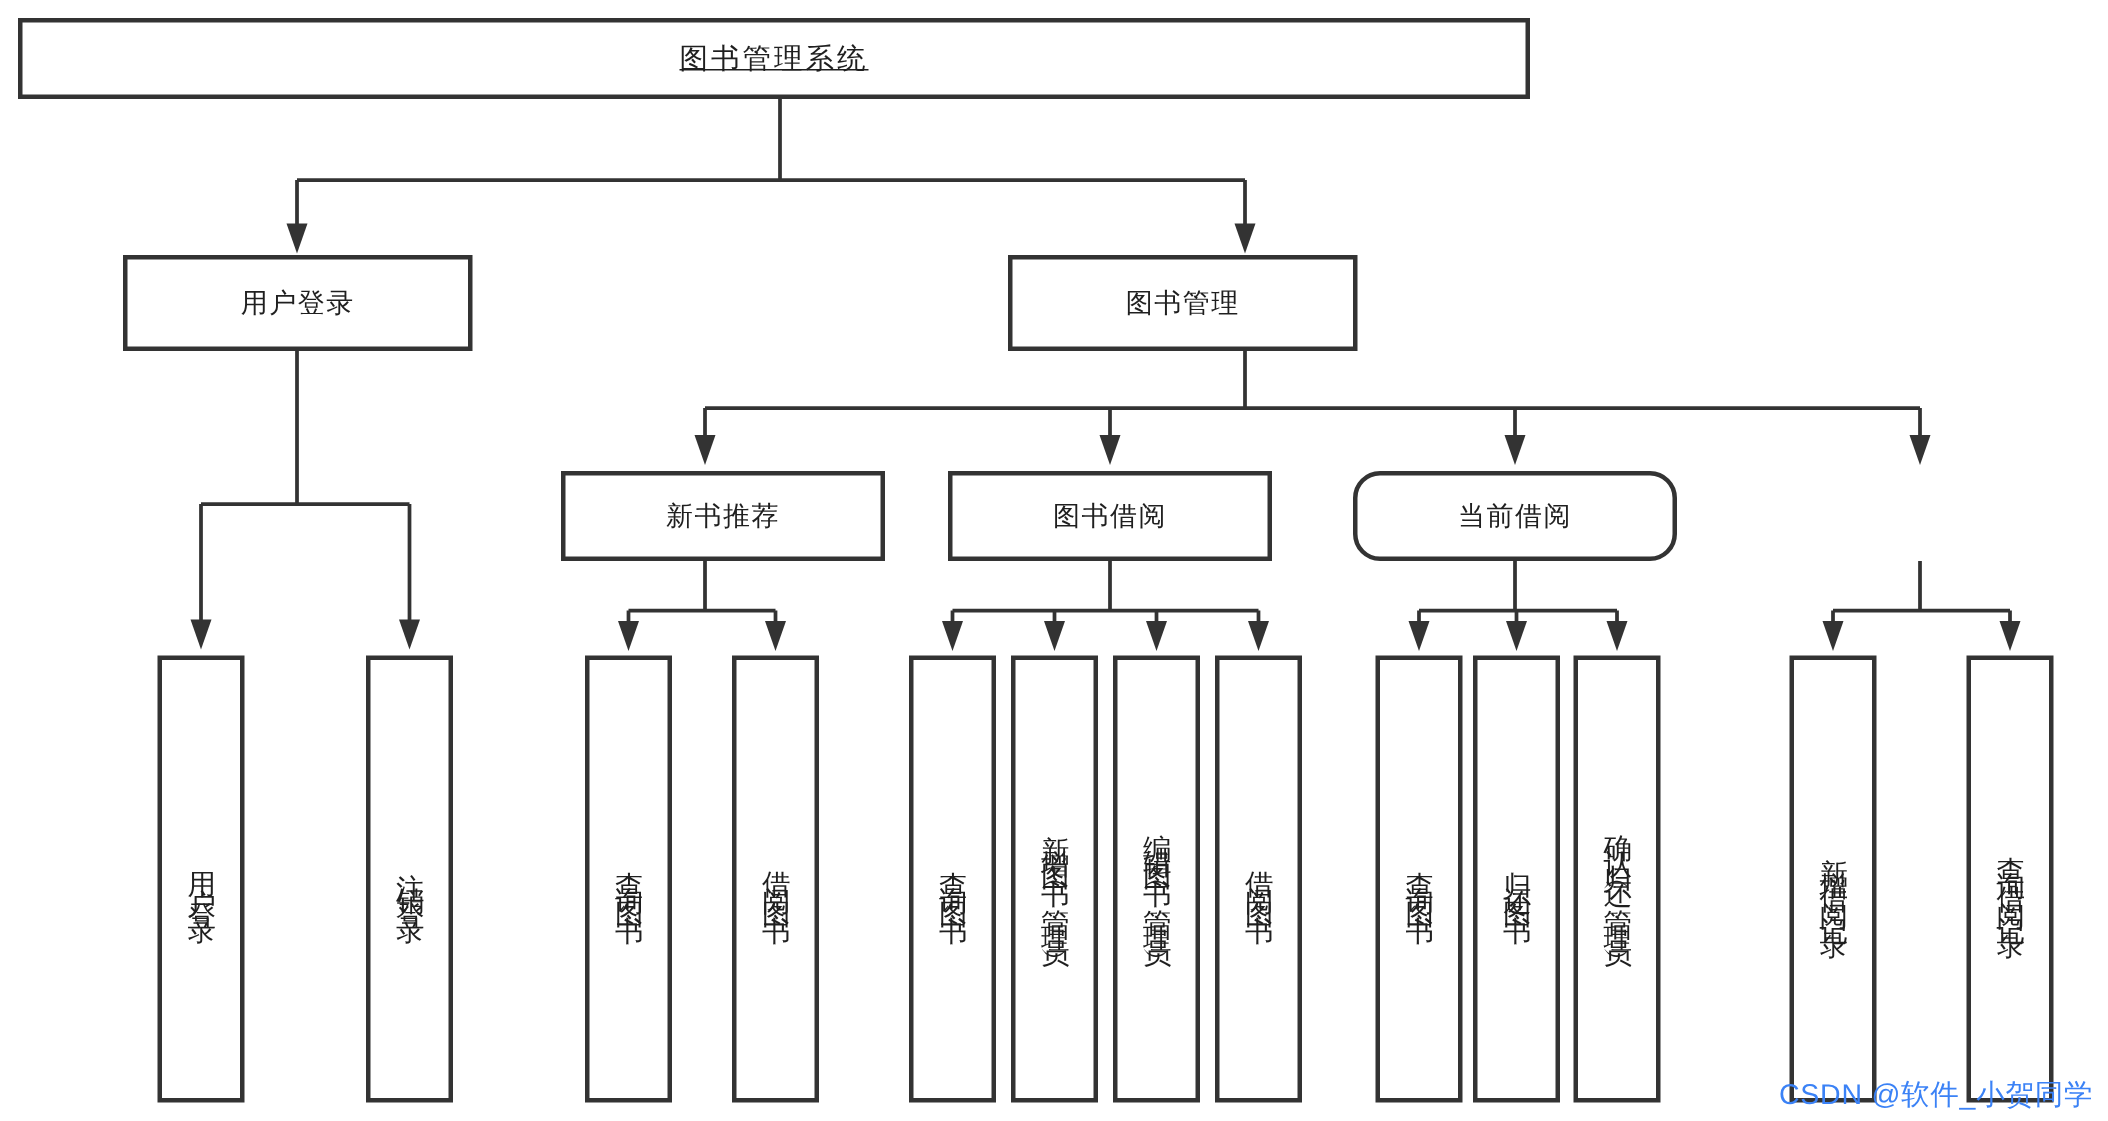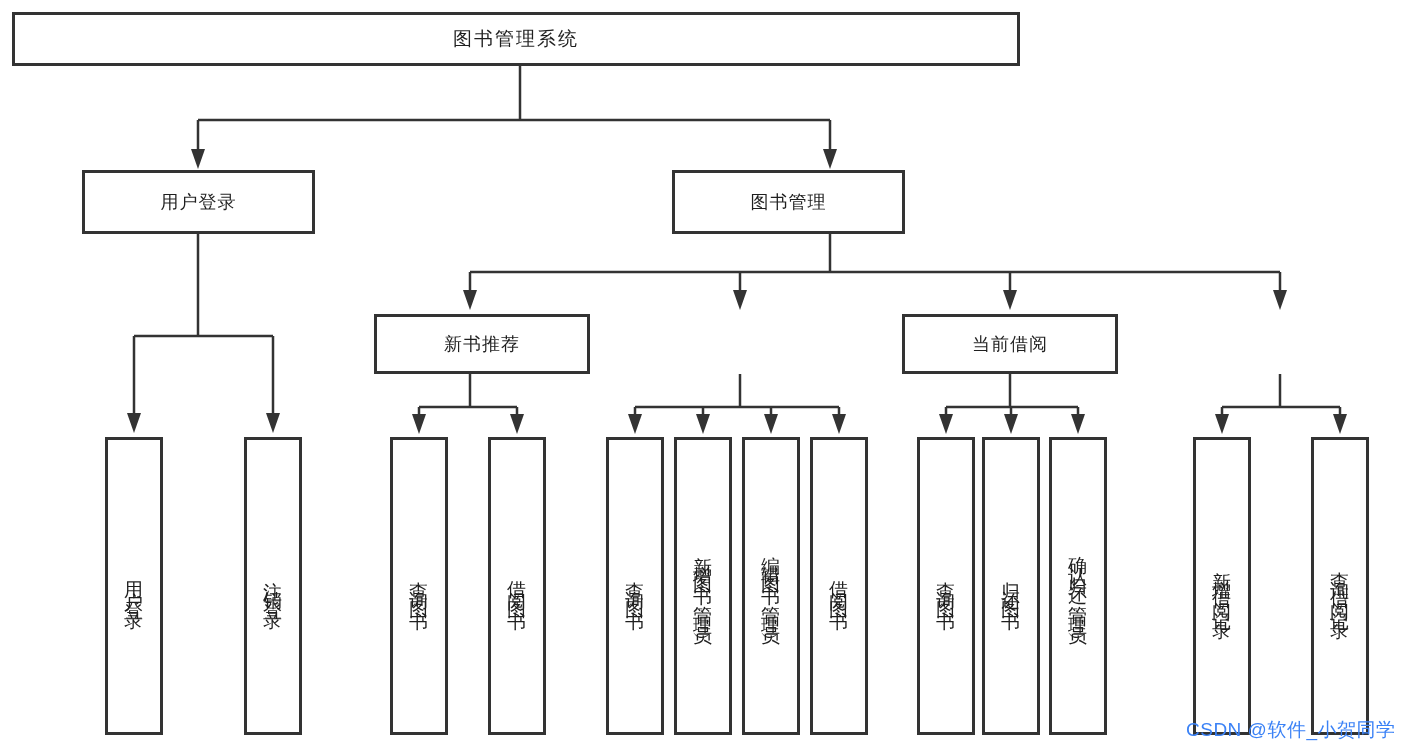--- a/index.html
+++ b/index.html
@@ -134,27 +134,28 @@
     <g>
       <path d="M1280,374 V407"></path>
       <path d="M1222,407 H1340"></path>
       <path d="M1222,407 V415"></path>
         <polygon points="1215,414 1229,414 1222,434"></polygon>
       <path d="M1340,407 V415"></path>
         <polygon points="1333,414 1347,414 1340,434"></polygon>
     </g>
   </svg>
 
-  <div class="box h root" style="left:12px; top:12px; width:1008px; height:54px;">图书管理系统</div>
+  <div class="box h root" style="left:12px; top:12px; width:1008px; height:54px;text-decoration:underline;">图书管理系统</div>
 
   <div class="box h" style="left:82px; top:170px; width:233px; height:64px;">用户登录</div>
   <div class="box h" style="left:672px; top:170px; width:233px; height:64px;">图书管理</div>
 
   <div class="box h" style="left:374px; top:314px; width:216px; height:60px;">新书推荐</div>
-  <div class="box h" style="left:902px; top:314px; width:216px; height:60px;">当前借阅</div>
+  <div class="box h" style="left:632px; top:314px; width:216px; height:60px;">图书借阅</div>
+  <div class="box h" style="left:902px; top:314px; width:216px; height:60px;border-radius:18px;">当前借阅</div>
 
   <div class="box v" style="left:105px; top:437px; width:58px; height:298px;">
     <span class="vtext">用户登录</span>
   </div>
   <div class="box v" style="left:244px; top:437px; width:58px; height:298px;">
     <span class="vtext">注销登录</span>
   </div>
 
   <div class="box v" style="left:390px; top:437px; width:58px; height:298px;">
     <span class="vtext">查询图书</span>

